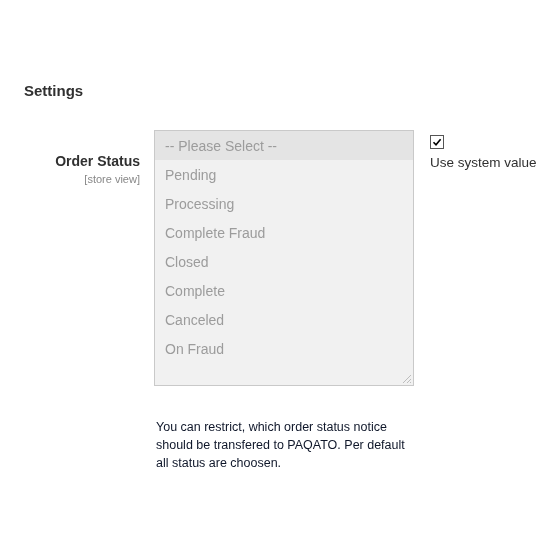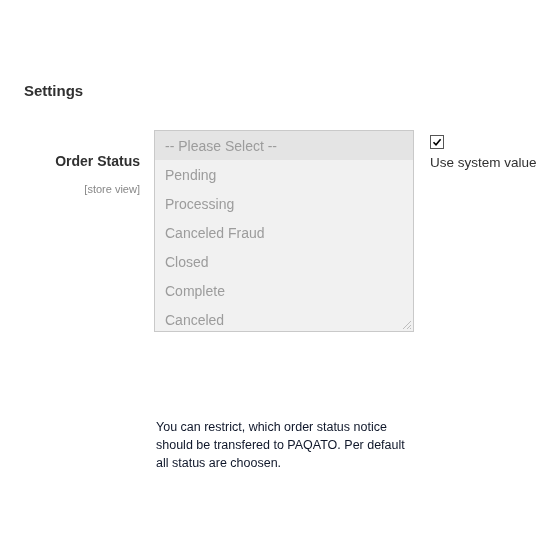--- a/index.html
+++ b/index.html
@@ -35,28 +35,28 @@
     font-size: 14px;
     font-weight: 700;
     color: #303030;
     display: block;
     margin-top: 20px;
   }
   .field-label .scope {
     font-size: 11px;
     color: #888;
     display: block;
-    margin-top: 14px;
+    margin-top: 4px;
   }
   .listbox {
     position: absolute;
     left: 154px;
     top: 130px;
     width: 260px;
-    height: 202px;
+    height: 256px;
     border: 1px solid #c9c9c9;
     background: #f1f1f1;
     box-sizing: border-box;
     overflow: hidden;
   }
   .listbox .option {
     padding: 7px 10px 6px 10px;
     font-size: 14px;
     color: #9c9c9c;
     cursor: default;
@@ -122,21 +122,21 @@
 
   <div class="field-label">
     <span class="main">Order Status</span>
     <span class="scope">[store view]</span>
   </div>
 
   <div class="listbox" id="listbox">
     <div class="option selected">-- Please Select --</div>
       <div class="option">Pending</div>
       <div class="option">Processing</div>
-      <div class="option">Canceled Fraud</div>
+      <div class="option">Complete Fraud</div>
       <div class="option">Closed</div>
       <div class="option">Complete</div>
       <div class="option">Canceled</div>
       <div class="option">On Fraud</div>
       <div class="grip">
       <svg width="12" height="12" viewBox="0 0 12 12">
         <line x1="3" y1="11" x2="11" y2="3" stroke="#bdbdbd" stroke-width="1"></line>
         <line x1="7" y1="11" x2="11" y2="7" stroke="#bdbdbd" stroke-width="1"></line>
         <line x1="10" y1="11" x2="11" y2="10" stroke="#bdbdbd" stroke-width="1"></line>
       </svg>

